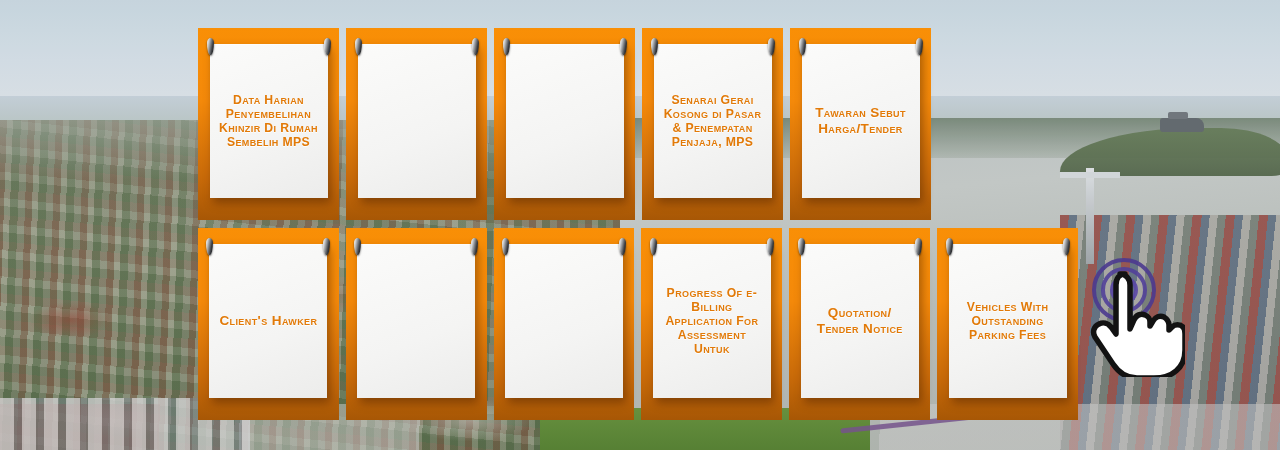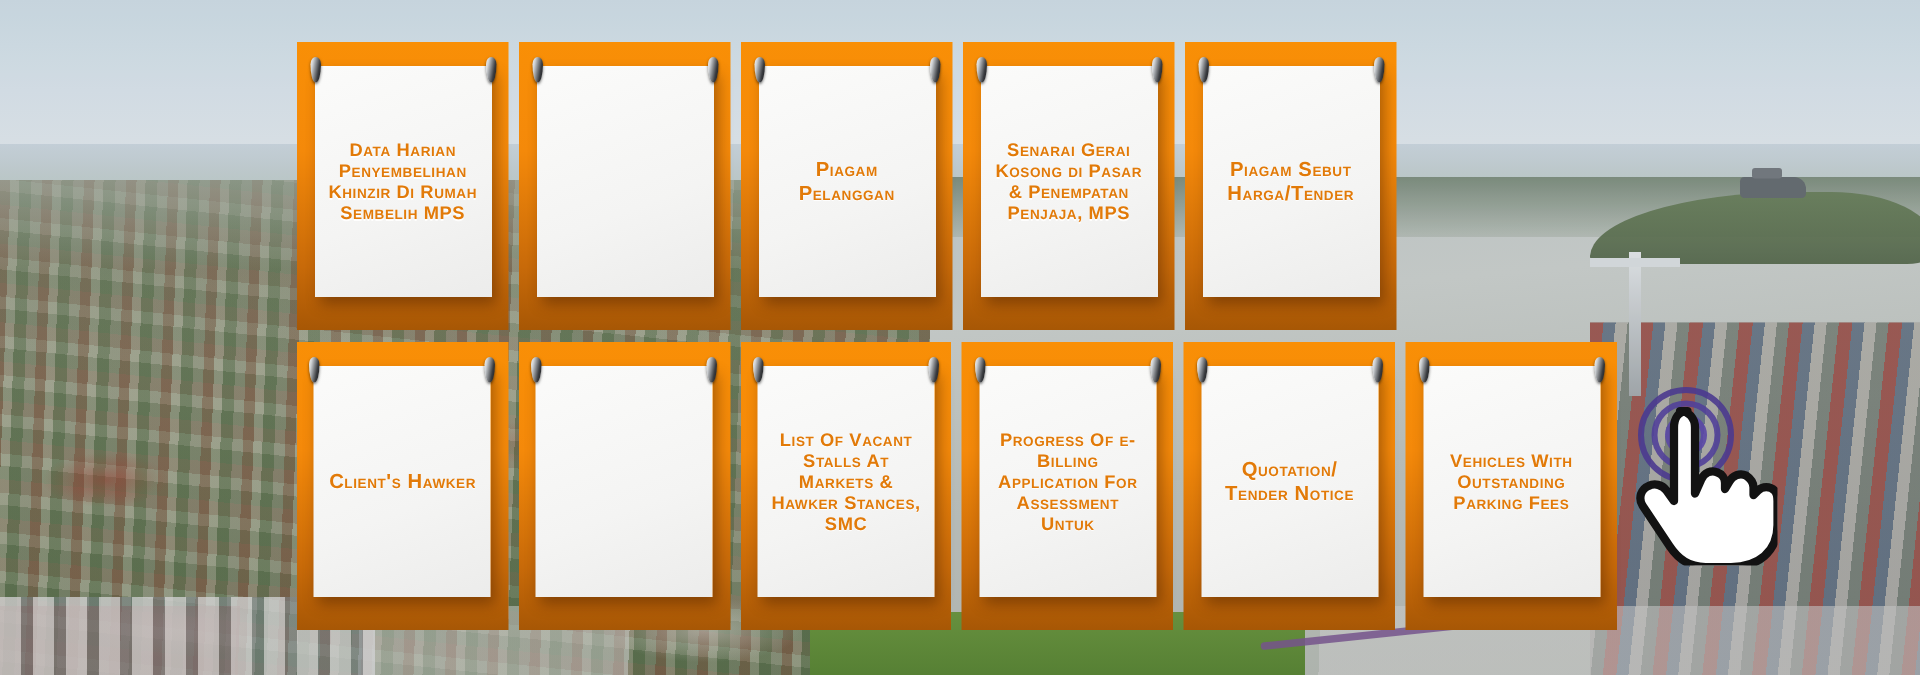--- a/index.html
+++ b/index.html
@@ -188,35 +188,34 @@
     <div class="panel">
       <div class="paper">
         <span class="pin pin-l"></span>
         <span class="pin pin-r"></span>
       </div>
     </div>
     <div class="panel">
       <div class="paper">
         <span class="pin pin-l"></span>
         <span class="pin pin-r"></span>
-        <span class="title">Piagam Pelanggan</span>
       </div>
     </div>
     <div class="panel">
       <div class="paper">
         <span class="pin pin-l"></span>
         <span class="pin pin-r"></span>
         <span class="title t-sm">Senarai Gerai Kosong di Pasar &amp; Penempatan Penjaja, MPS</span>
       </div>
     </div>
     <div class="panel">
       <div class="paper">
         <span class="pin pin-l"></span>
         <span class="pin pin-r"></span>
-        <span class="title">Piagam Sebut Harga/Tender</span>
+        <span class="title">Tawaran Sebut Harga/Tender</span>
       </div>
     </div>
   </div>
 
   <div class="row row-1">
     <div class="panel">
       <div class="paper">
         <span class="pin pin-l"></span>
         <span class="pin pin-r"></span>
         <span class="title">Client's Hawker</span>
@@ -225,21 +224,20 @@
     <div class="panel">
       <div class="paper">
         <span class="pin pin-l"></span>
         <span class="pin pin-r"></span>
       </div>
     </div>
     <div class="panel">
       <div class="paper">
         <span class="pin pin-l"></span>
         <span class="pin pin-r"></span>
-        <span class="title t-sm">List Of Vacant Stalls At Markets &amp; Hawker Stances, SMC</span>
       </div>
     </div>
     <div class="panel">
       <div class="paper">
         <span class="pin pin-l"></span>
         <span class="pin pin-r"></span>
         <span class="title t-sm">Progress Of e-Billing Application For Assessment Untuk</span>
       </div>
     </div>
     <div class="panel">

